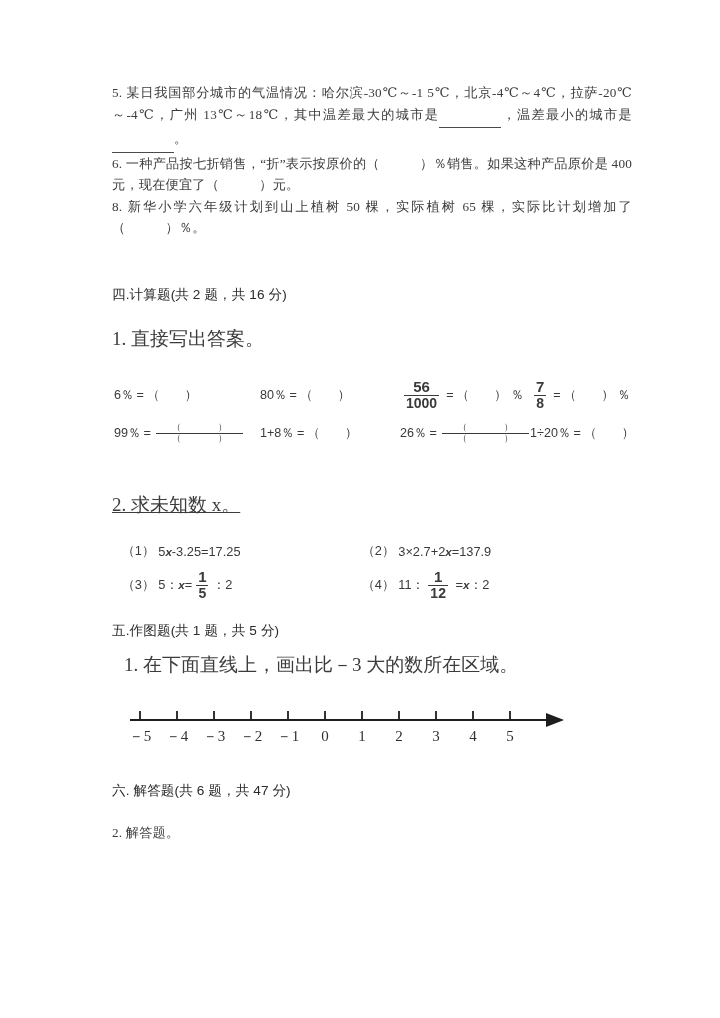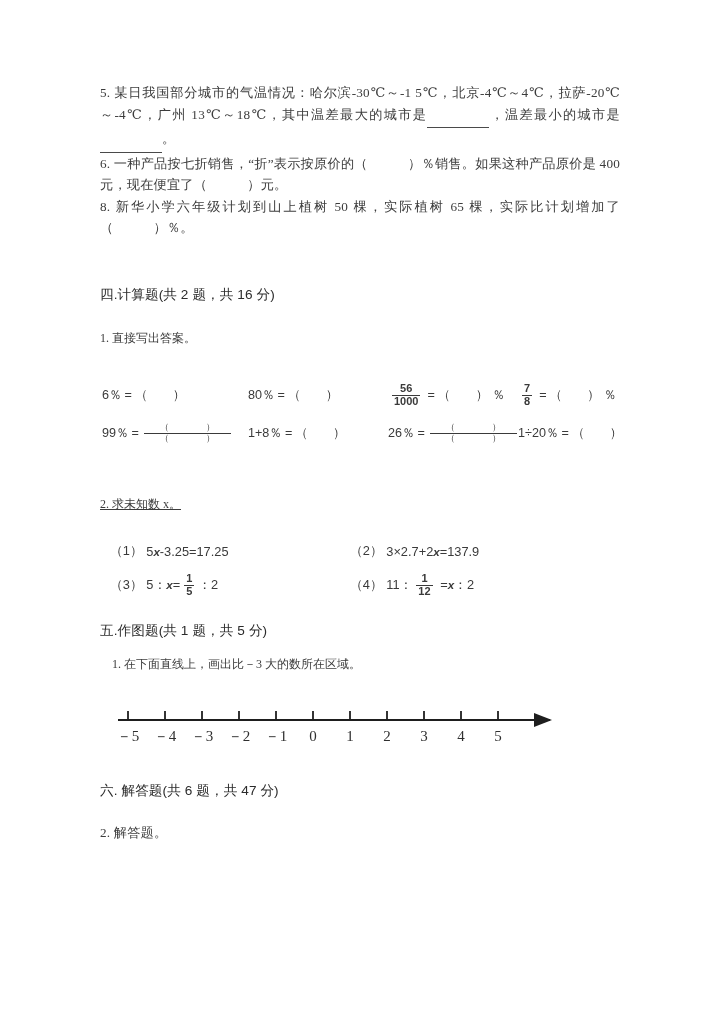--- a/index.html
+++ b/index.html
@@ -10,21 +10,21 @@
   body {
     width: 720px;
     height: 1018px;
     font-family: "Liberation Serif", "DejaVu Serif", serif;
     color: #3a3a3a;
     position: relative;
     overflow: hidden;
   }
   .page {
     position: absolute;
-    left: 0; top: 0;
+    left: 12px; top: 0;
     width: 636px;
     height: 1018px;
     padding: 8px;
     box-sizing: border-box;
   }
   .content {
     position: absolute;
     left: 100px;
     top: 82px;
     width: 520px;
@@ -56,21 +56,21 @@
     font-size: 13.6px;
     color: #2b2b2b;
     margin: 0;
     letter-spacing: 0.1px;
   }
   .sec-iv  { position: absolute; left: 0; top: 204px; }
   .sec-v   { position: absolute; left: 0; top: 540px; }
   .sec-vi  { position: absolute; left: 0; top: 700px; }
 
   .sub-item {
-    font-size: 12px;
+    font-size: 19px;
     line-height: 21.5px;
     color: #3c3c3c;
     margin: 0;
   }
   .q1-label { position: absolute; left: 0; top: 246px; }
   .q2-label { position: absolute; left: 0; top: 412px; text-decoration: underline; }
   .v1-label { position: absolute; left: 0; top: 572px; margin-left: 12px; }
   .vi-body  { position: absolute; left: 0; top: 740px; width: 520px; }
 
   
@@ -100,26 +100,26 @@
 
   .frac {
     display: inline-flex;
     flex-direction: column;
     align-items: center;
     vertical-align: middle;
     margin: 0 4px;
     line-height: 1.05;
   }
   .frac .num {
-    font-size: 11px;
+    font-size: 15px;
     font-weight: bold;
     padding: 0 2px;
   }
   .frac .den {
-    font-size: 11px;
+    font-size: 14px;
     font-weight: bold;
     border-top: 1.1px solid #3a3a3a;
     padding: 0 2px;
   }
   .frac-blank {
     display: inline-flex;
     flex-direction: column;
     align-items: center;
     vertical-align: middle;
     margin: 0 2px;

